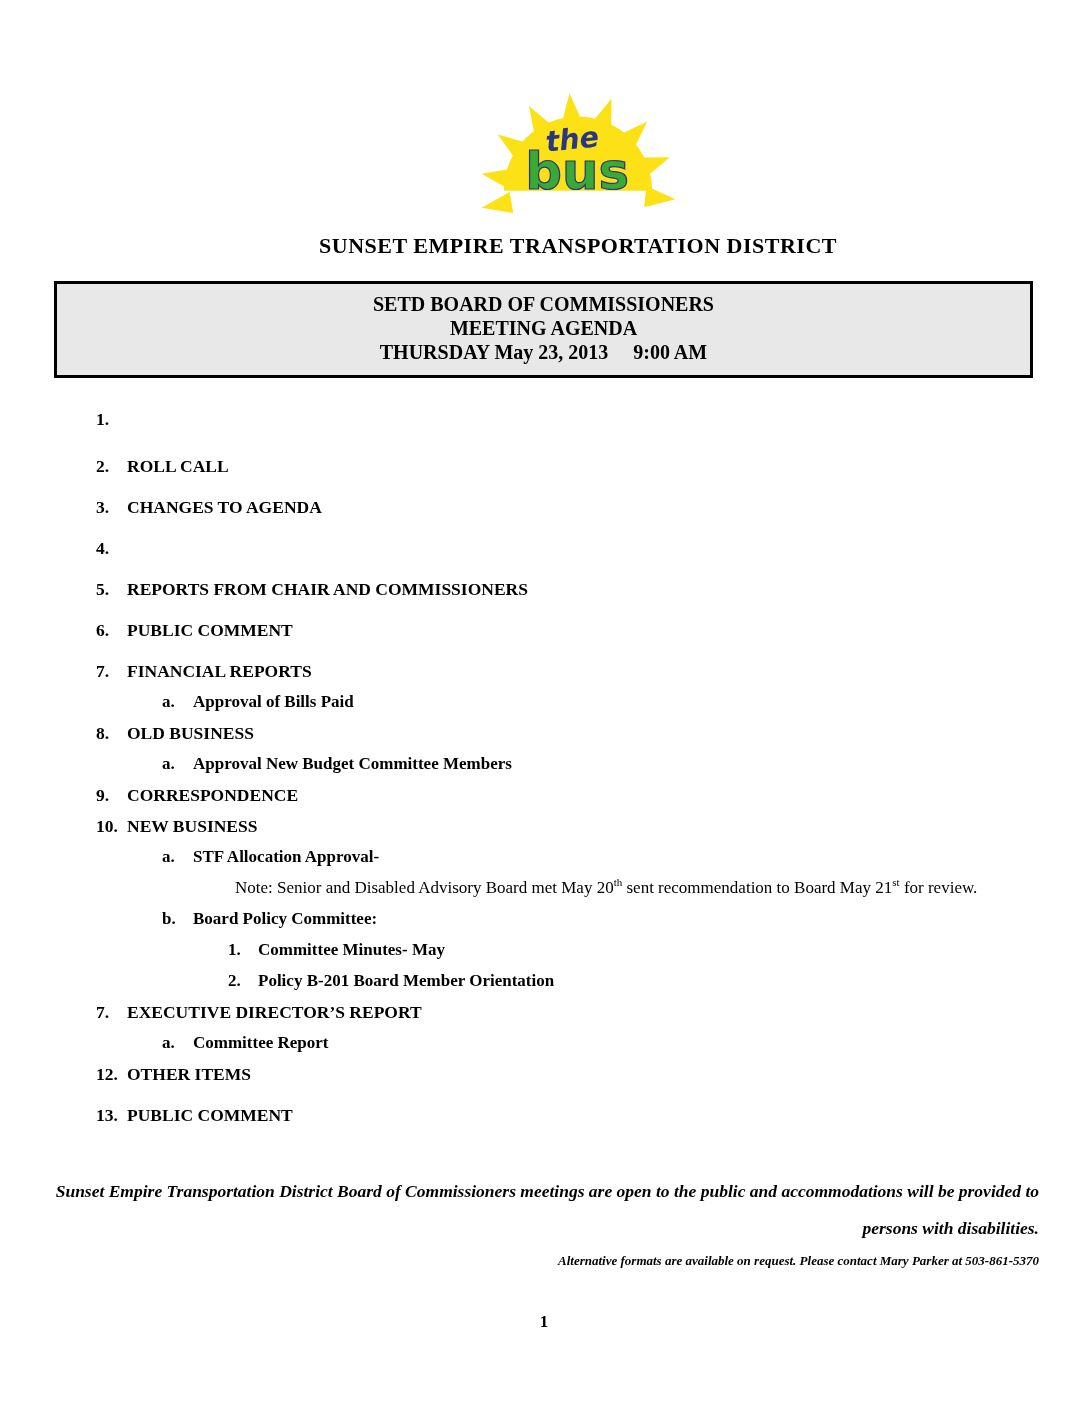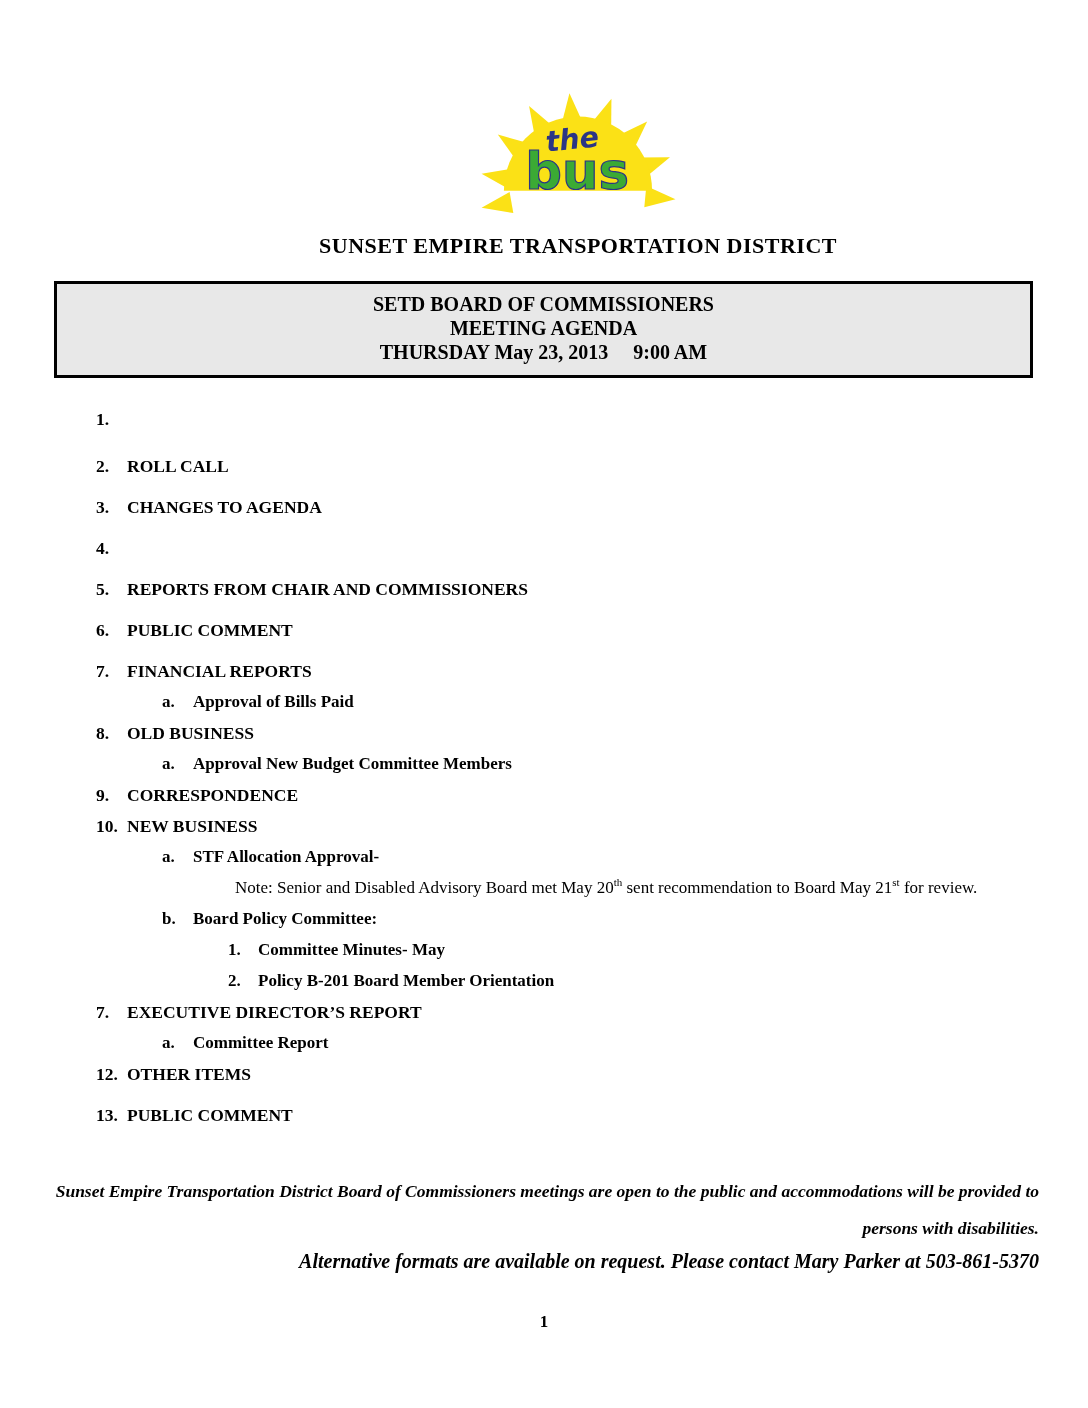--- a/index.html
+++ b/index.html
@@ -60,21 +60,21 @@
   .txt sup { font-size: 11px; vertical-align: super; line-height: 0; text-align: center; }
   
   .footer {
     margin: 48px auto 4px auto;
     width: 990px;
     text-align: right;
     font-weight: bold;
     font-style: italic;
   }
   .footer .notice { font-size: 17.5px; line-height: 37px; }
-  .footer .contact { font-size: 20px; line-height: 26px; margin-top: 1px; }
+  .footer .contact { font-size: 13px; line-height: 26px; margin-top: 1px; }
   
   .page-number {
     position: absolute;
     left: 0; right: 0;
     bottom: 76px;
     text-align: center;
     font-size: 17px;
     font-weight: bold;
   }
 </style>

